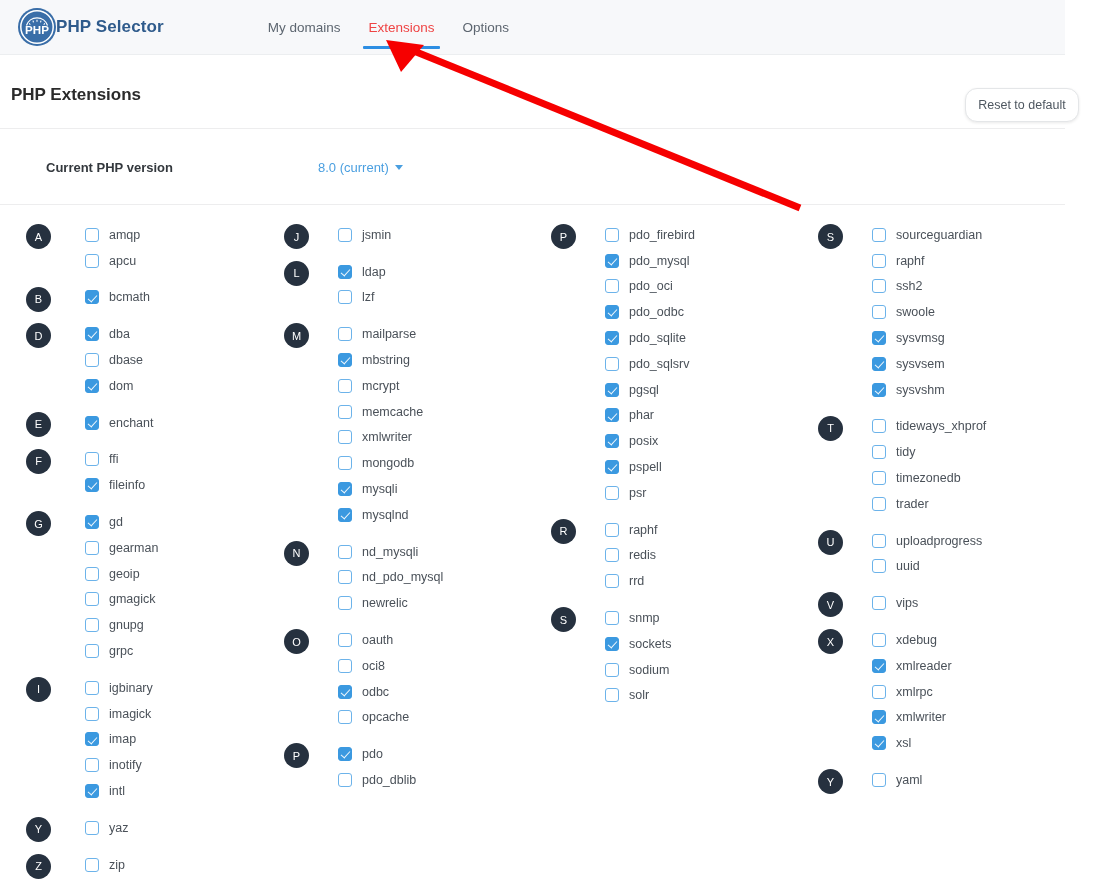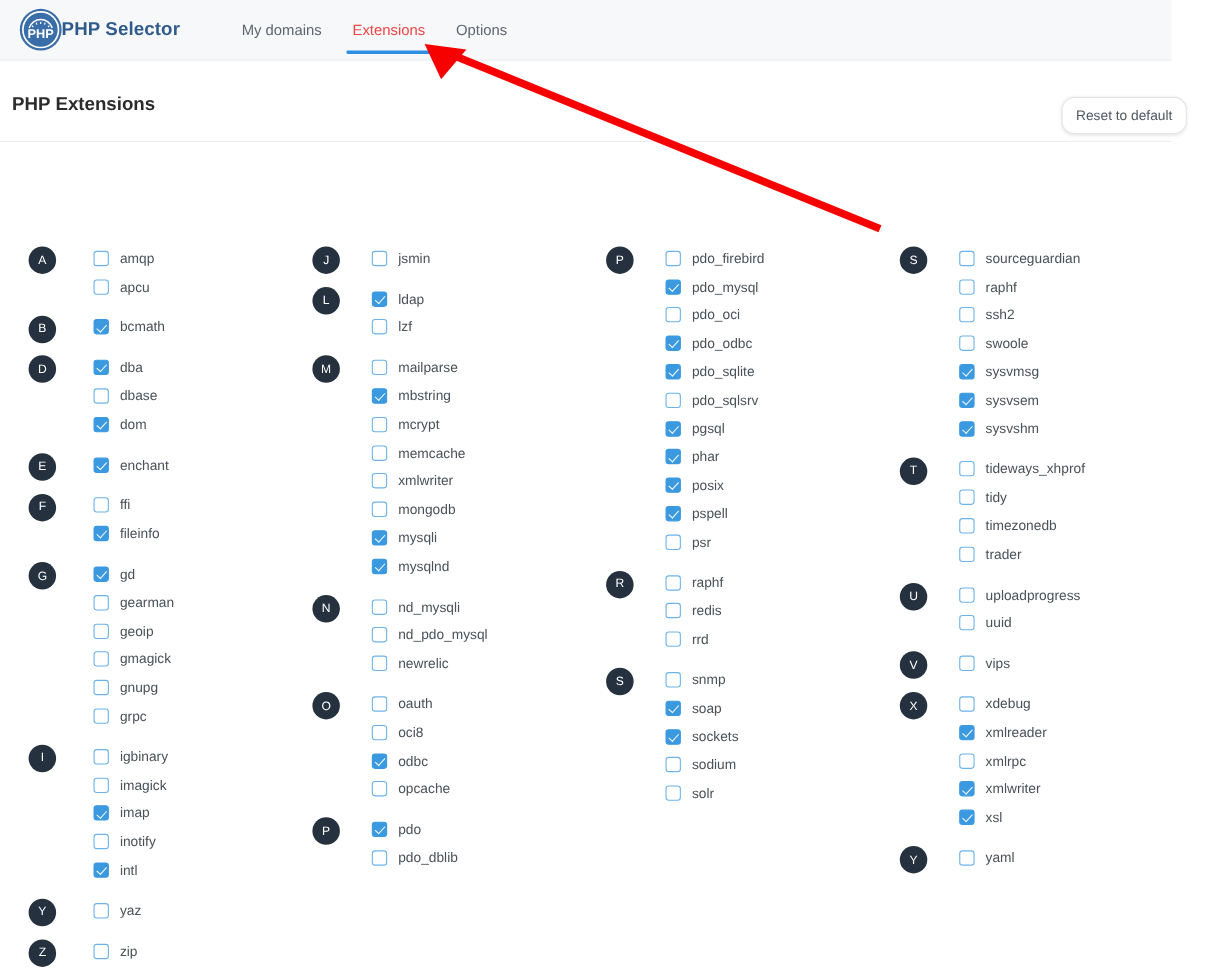--- a/index.html
+++ b/index.html
@@ -19,20 +19,21 @@
 
   
   .topbar {
     position: absolute;
     left: 0; top: 0;
     width: 1065px; height: 55px;
     background: #f7f8fa;
     border-bottom: 1px solid #eceef0;
     display: flex;
     align-items: center;
+    gap: 48px;
   }
   .brand {
     display: flex;
     align-items: center;
     margin-left: 18px;
   }
   .php-logo {
     width: 38px; height: 38px;
     border-radius: 50%;
     background: #3a6ea8;
@@ -253,20 +254,27 @@
       <div class="nav-link active">Extensions</div>
       <div class="nav-link">Options</div>
     </div>
   </div>
 
   <div class="page-head">
     <div class="page-title">PHP Extensions</div>
   </div>
   <div class="reset-btn">Reset to default</div>
 
+  <div class="version-row">
+    <div class="version-label">Current PHP version</div>
+    <div class="version-select">
+      <span>8.0 (current)</span>
+      <span class="caret"></span>
+    </div>
+  </div>
 
   <div class="ext-grid">
     <div class="ext-col">
         <div class="col-inner">
           <div class="group">
             <div class="letter-badge">A</div>
             <div class="ext-items">
               <div class="ext-item">
                 <span class="cb" role="checkbox" aria-checked="false"></span>
                 <span class="ext-name">amqp</span>
@@ -584,24 +592,20 @@
           </div>
           <div class="group">
             <div class="letter-badge">S</div>
             <div class="ext-items">
               <div class="ext-item">
                 <span class="cb" role="checkbox" aria-checked="false"></span>
                 <span class="ext-name">snmp</span>
               </div>
               <div class="ext-item">
                 <span class="cb on" role="checkbox" aria-checked="true"></span>
-                <span class="ext-name">soap</span>
-              </div>
-              <div class="ext-item">
-                <span class="cb on" role="checkbox" aria-checked="true"></span>
                 <span class="ext-name">sockets</span>
               </div>
               <div class="ext-item">
                 <span class="cb" role="checkbox" aria-checked="false"></span>
                 <span class="ext-name">sodium</span>
               </div>
               <div class="ext-item">
                 <span class="cb" role="checkbox" aria-checked="false"></span>
                 <span class="ext-name">solr</span>
               </div>

